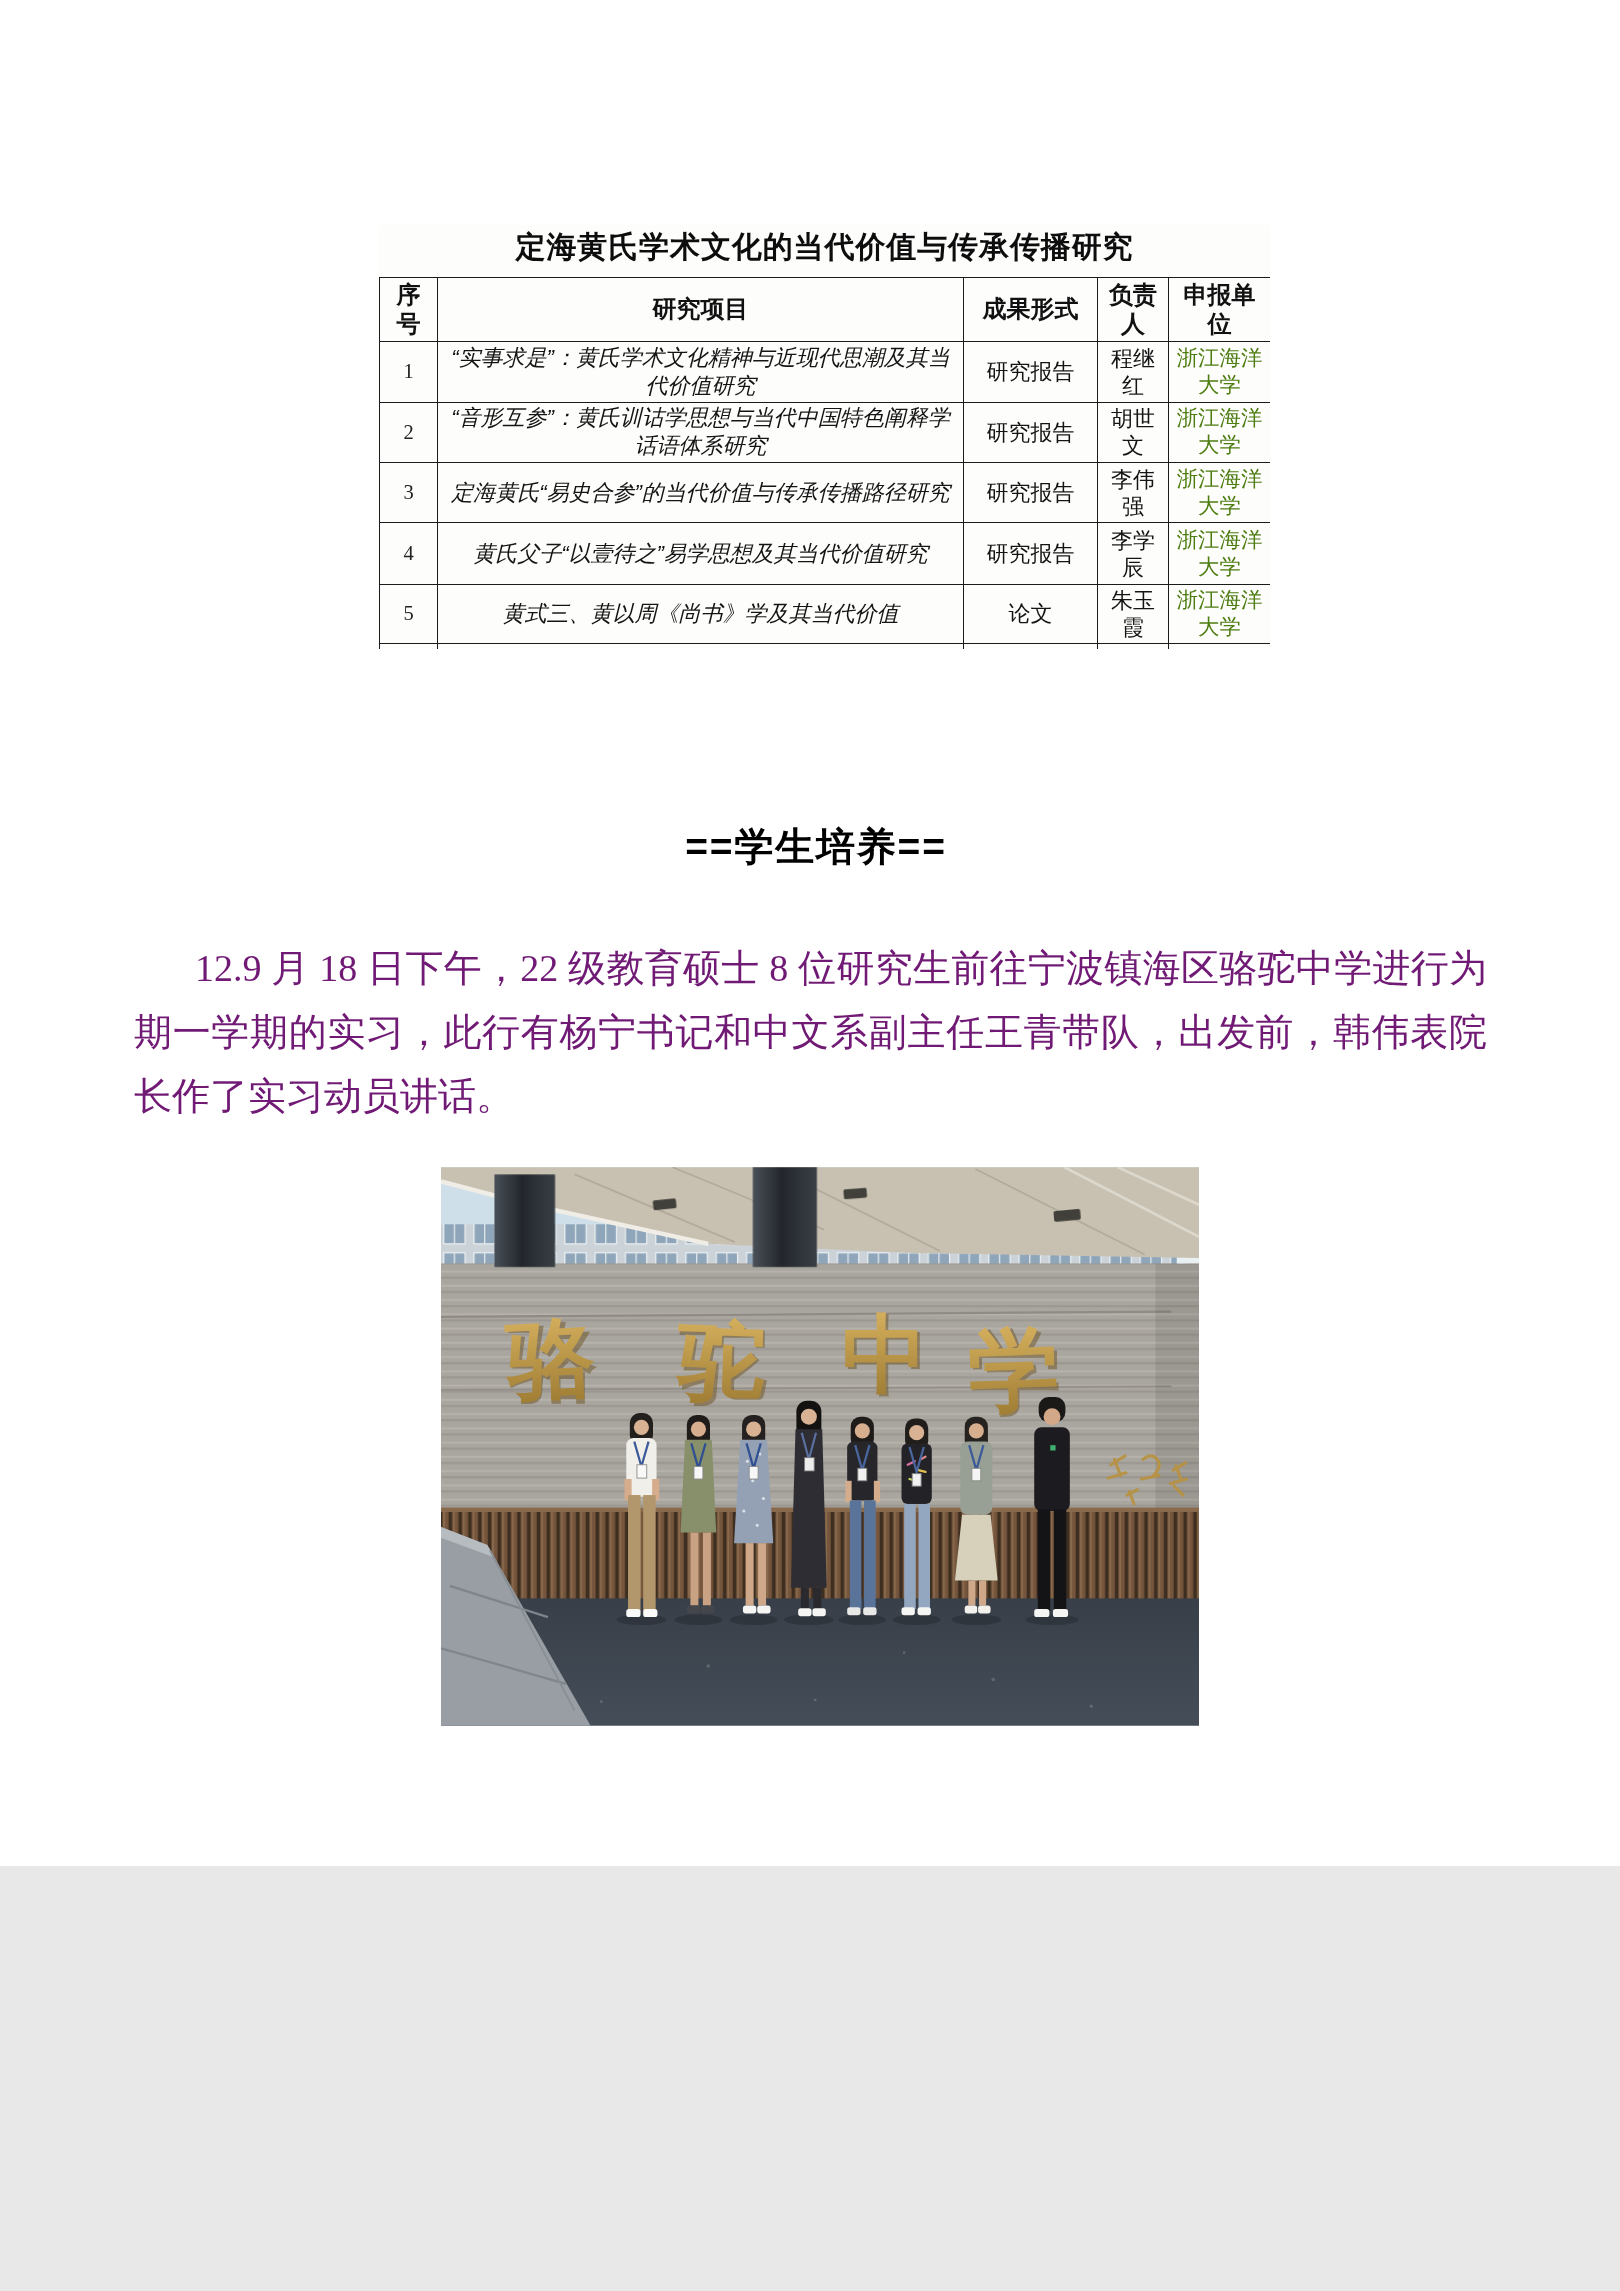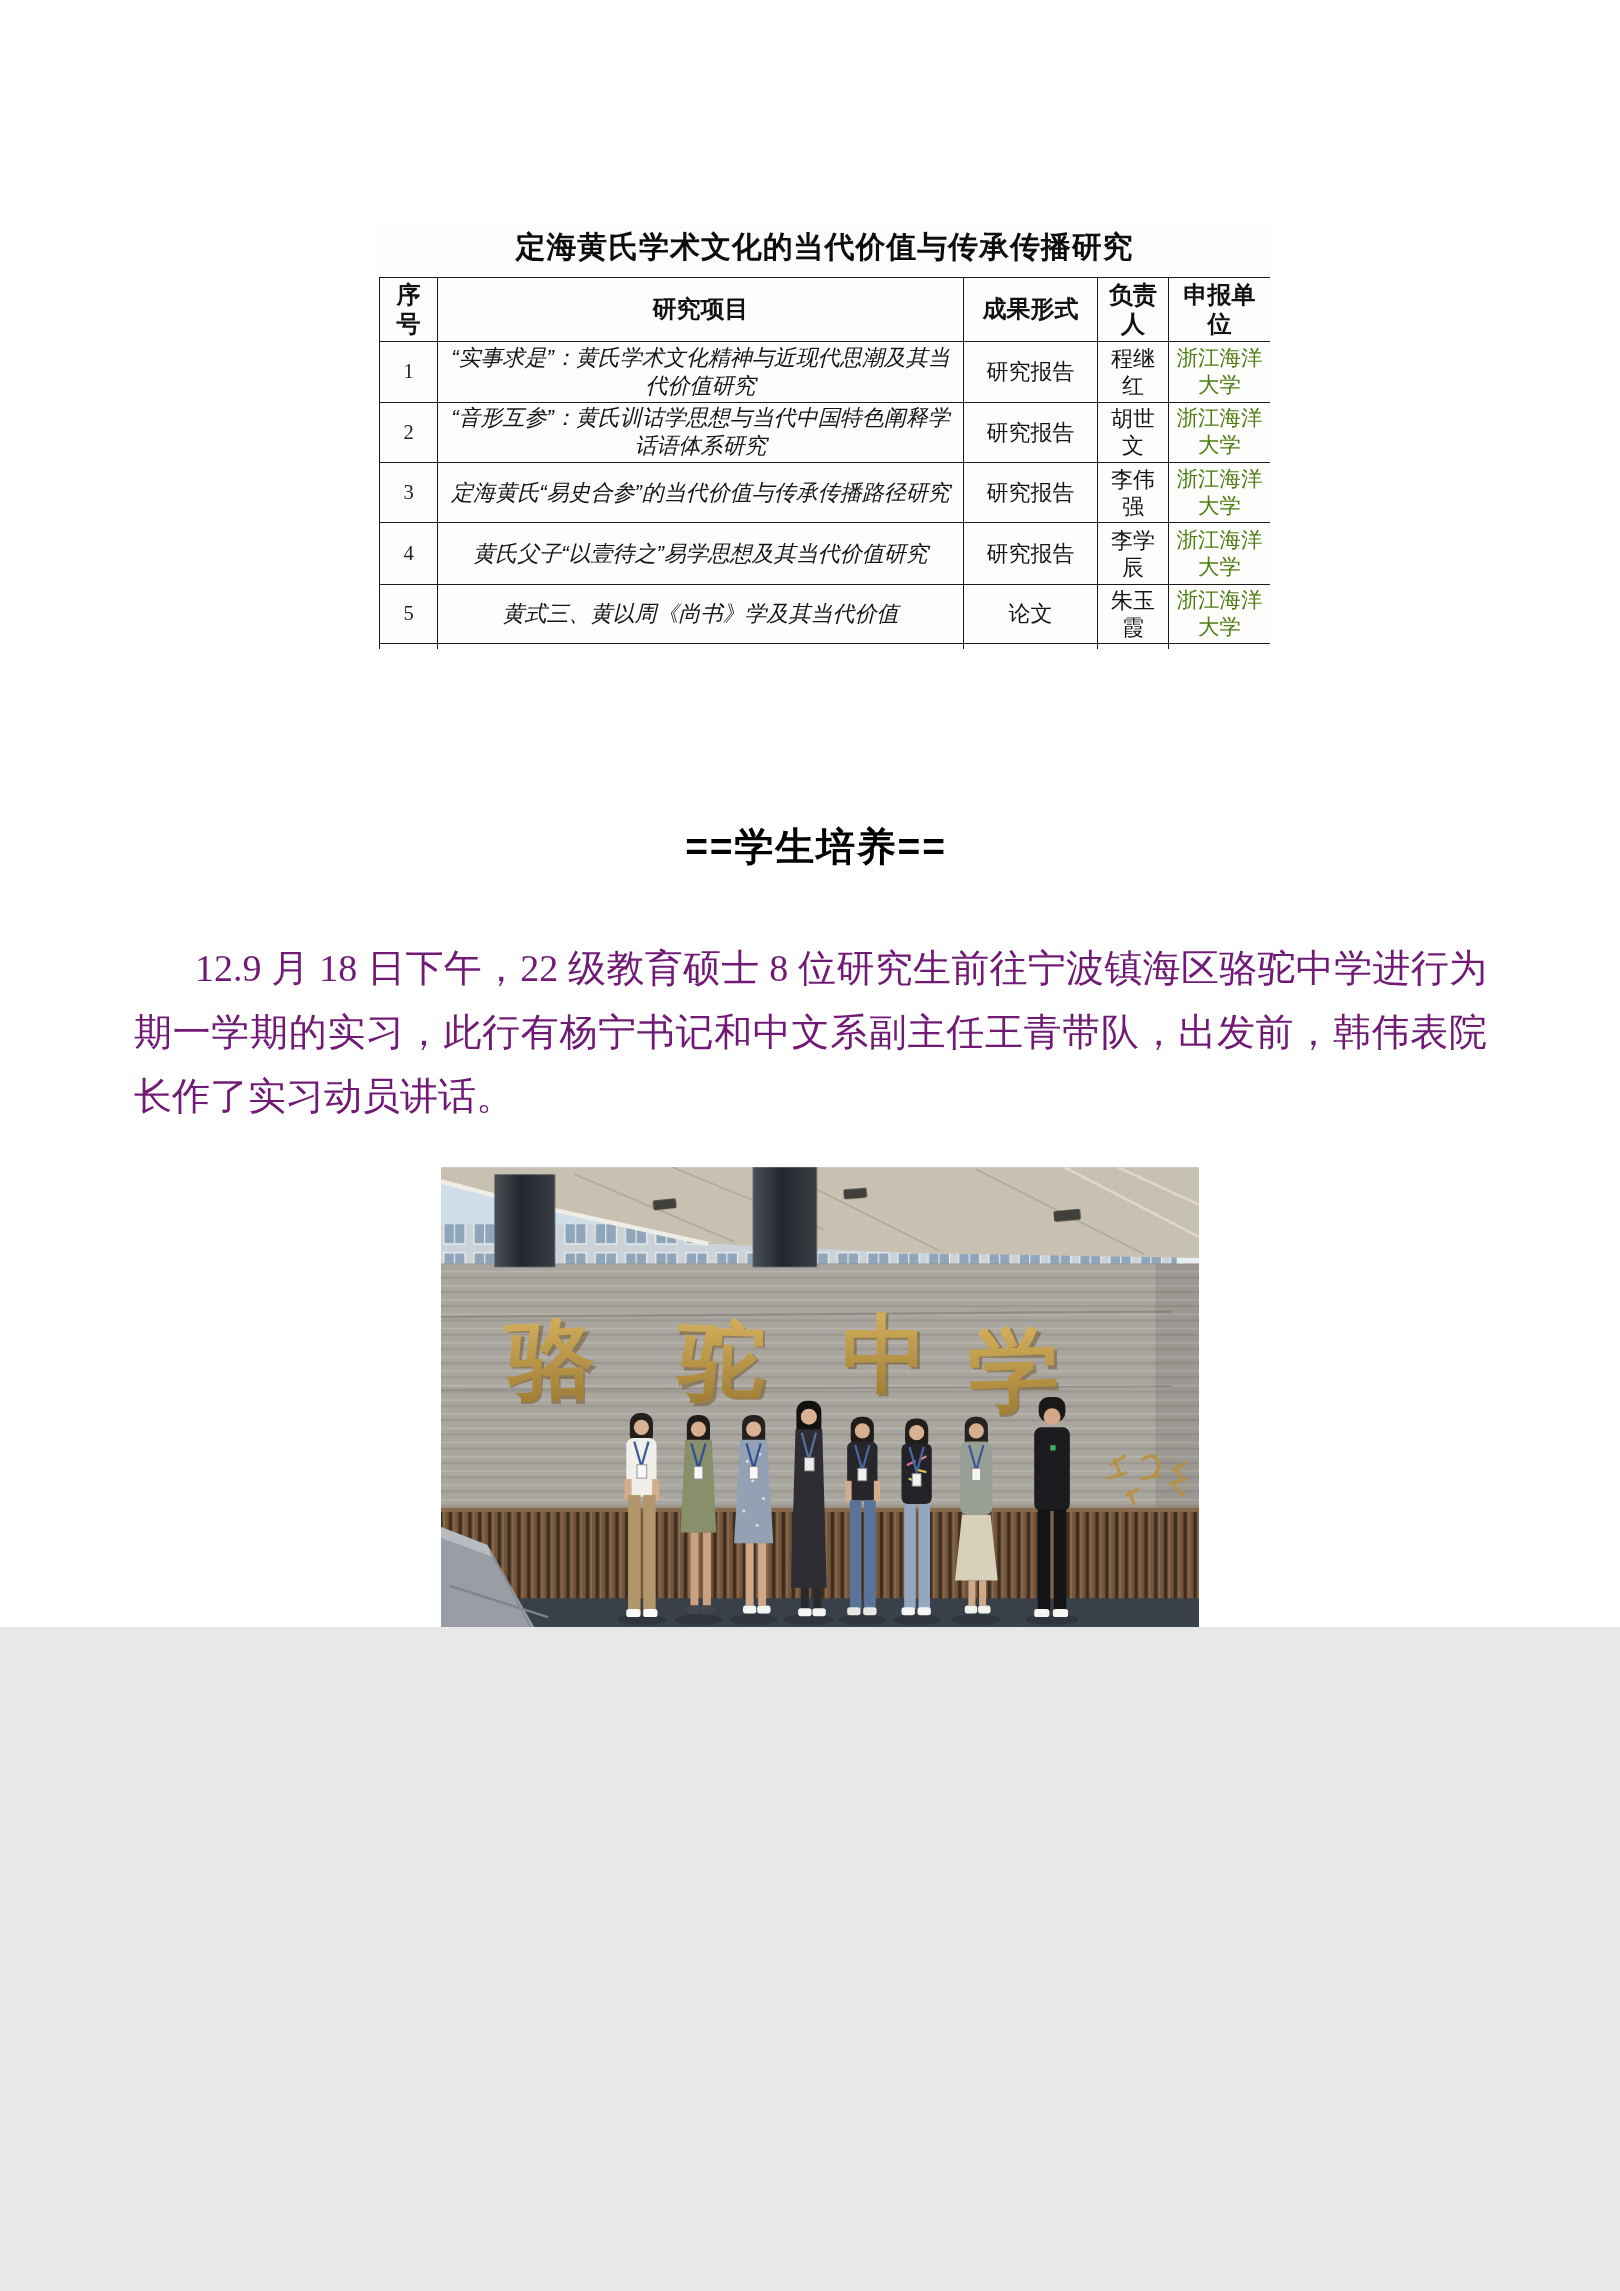--- a/index.html
+++ b/index.html
@@ -1,17 +1,17 @@
 <!DOCTYPE html>
 <html style="font-size:14.3px"><head>
 <meta charset="utf-8">
 <style>
   html,body{margin:0;padding:0;background:#e8e8e8;}
   .page{
-    position:relative;width:1620px;height:1627px;margin:0 auto;
+    position:relative;width:1620px;height:1866px;margin:0 auto;
     background:#ffffff;overflow:hidden;
     font-family:"Liberation Serif","DejaVu Serif",serif;color:#000;
   }
   
   .table-figure{position:absolute;left:379px;top:225px;width:891px;background:#fdfdfc;}
   .tbl-title{
     text-align:center;font-family:"Liberation Sans","DejaVu Sans",sans-serif;
     font-weight:bold;font-size:30px;line-height:43px;letter-spacing:0.9px;color:#0d0d0d;
   }
   .table-clip{height:372px;overflow:hidden;margin-top:9px;}

